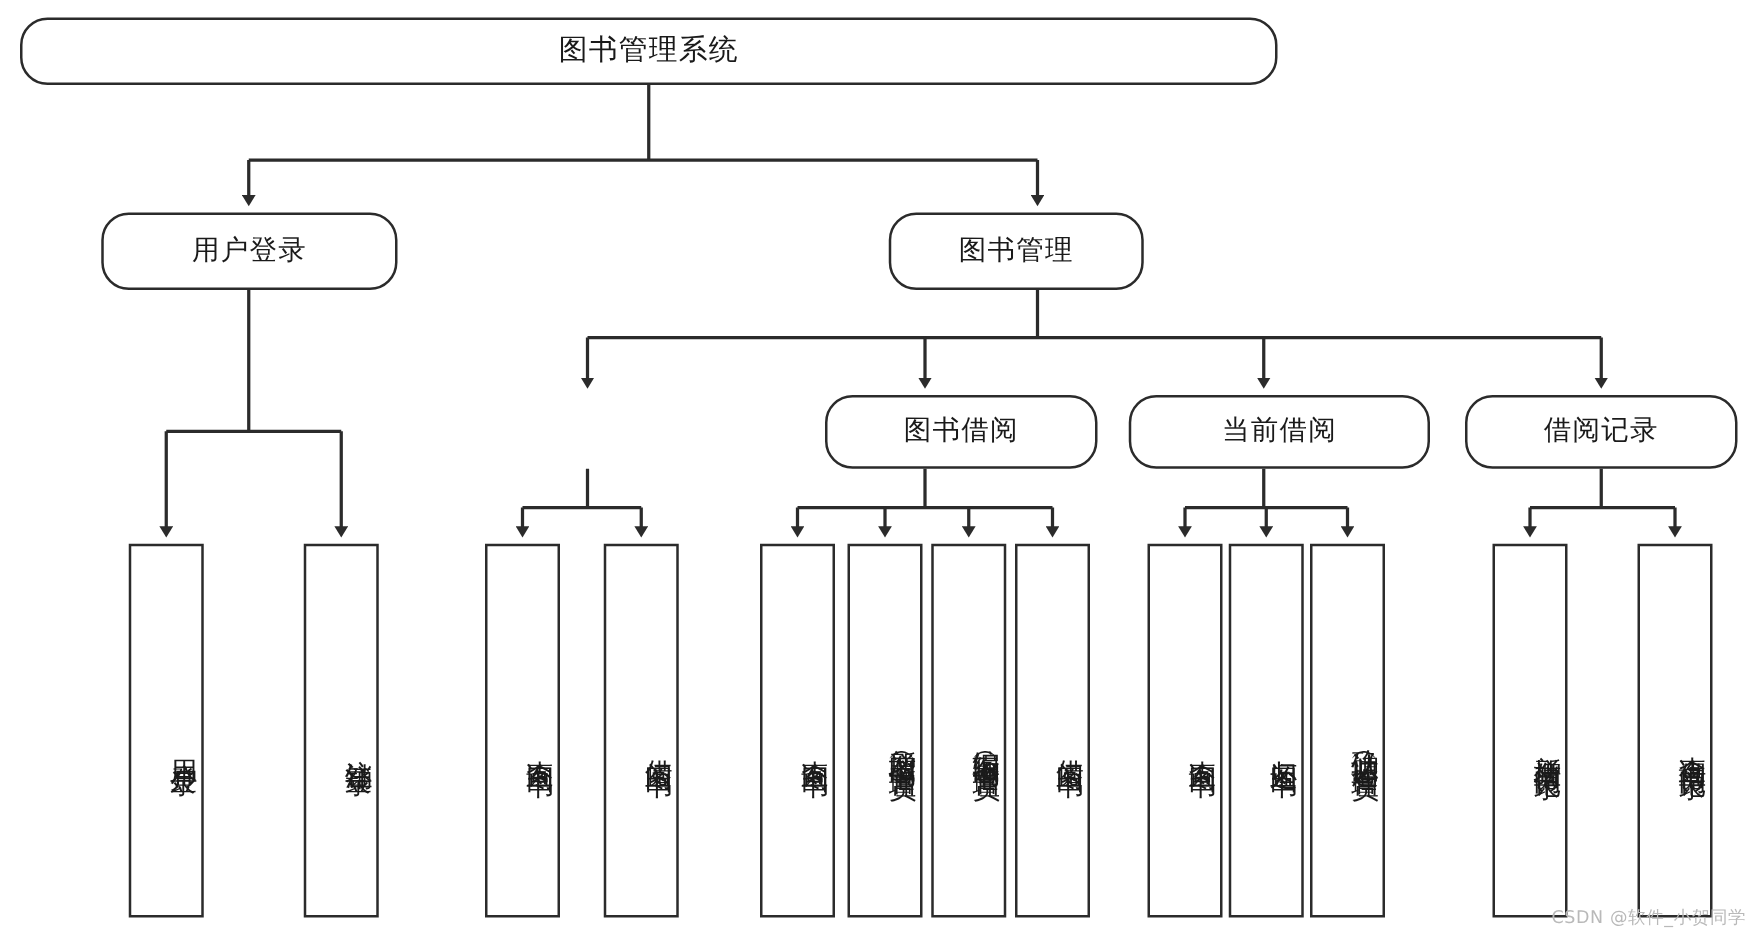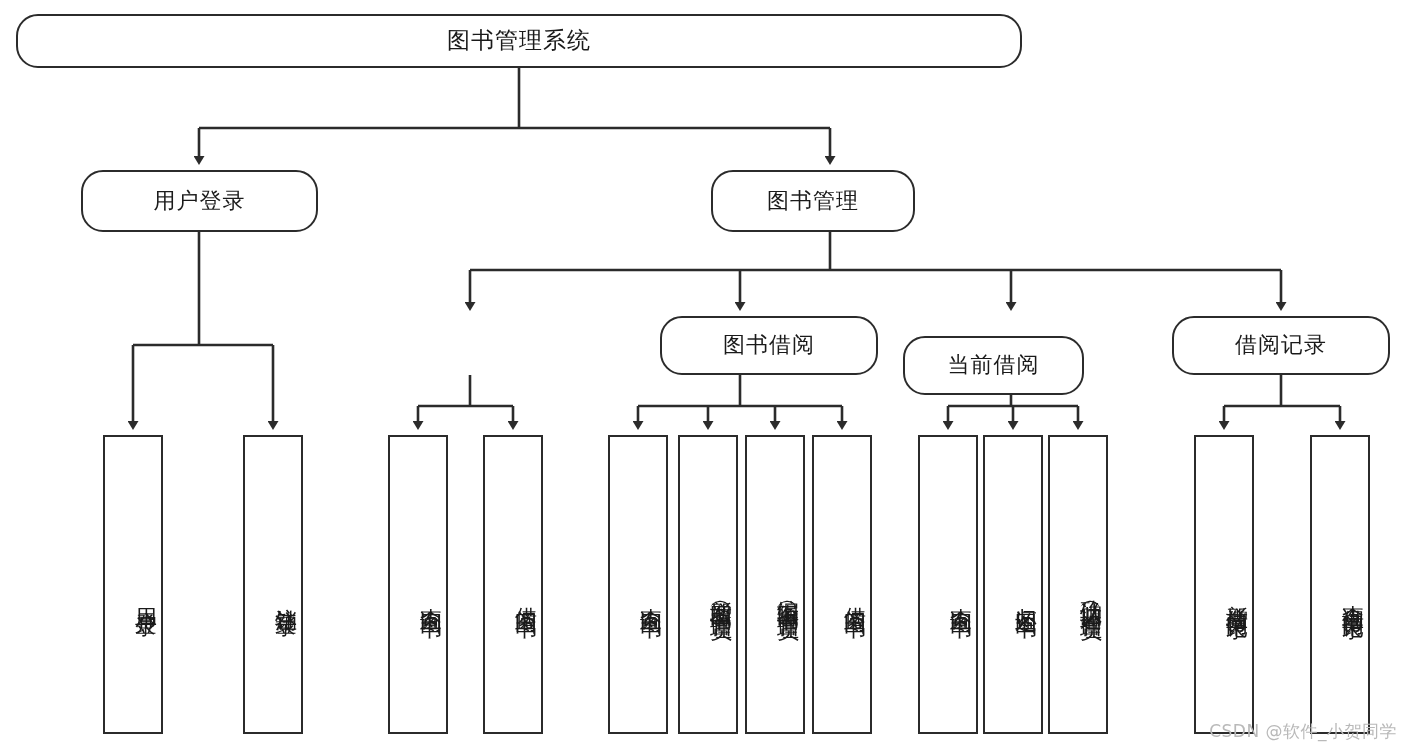--- a/index.html
+++ b/index.html
@@ -55,21 +55,21 @@
   }
   .node.vert .vtext {
     writing-mode: vertical-rl;
     text-orientation: upright;
     white-space: nowrap;
   }
   .watermark {
     position: absolute;
     right: 8px;
     bottom: 4px;
-    font-size: 17px;
+    font-size: 14px;
     color: #b9b9b9;
     letter-spacing: 0.5px;
     white-space: nowrap;
     margin-top: 48px;
   }
 </style>
 </head>
 <body>
 
 <div id="canvas">
@@ -132,21 +132,21 @@
   <div class="node horiz" style="left:81px; top:170px; width:237px; height:62px;">
     <span>用户登录</span>
   </div>
   <div class="node horiz" style="left:711px; top:170px; width:204px; height:62px;">
     <span>图书管理</span>
   </div>
 
   <div class="node horiz" style="left:631px; top:316px; width:218px; height:59px;margin-left:29px;">
     <span>图书借阅</span>
   </div>
-  <div class="node horiz" style="left:903px; top:336px; width:181px; height:59px;">
+  <div class="node horiz" style="left:903px; top:316px; width:241px; height:59px;">
     <span>当前借阅</span>
   </div>
   <div class="node horiz" style="left:1172px; top:316px; width:218px; height:59px;">
     <span>借阅记录</span>
   </div>
 
   <div class="node vert" style="left:103px; top:435px; width:60px; height:299px;">
     <span class="vtext">用户登录</span>
   </div>
   <div class="node vert" style="left:243px; top:435px; width:60px; height:299px;">

